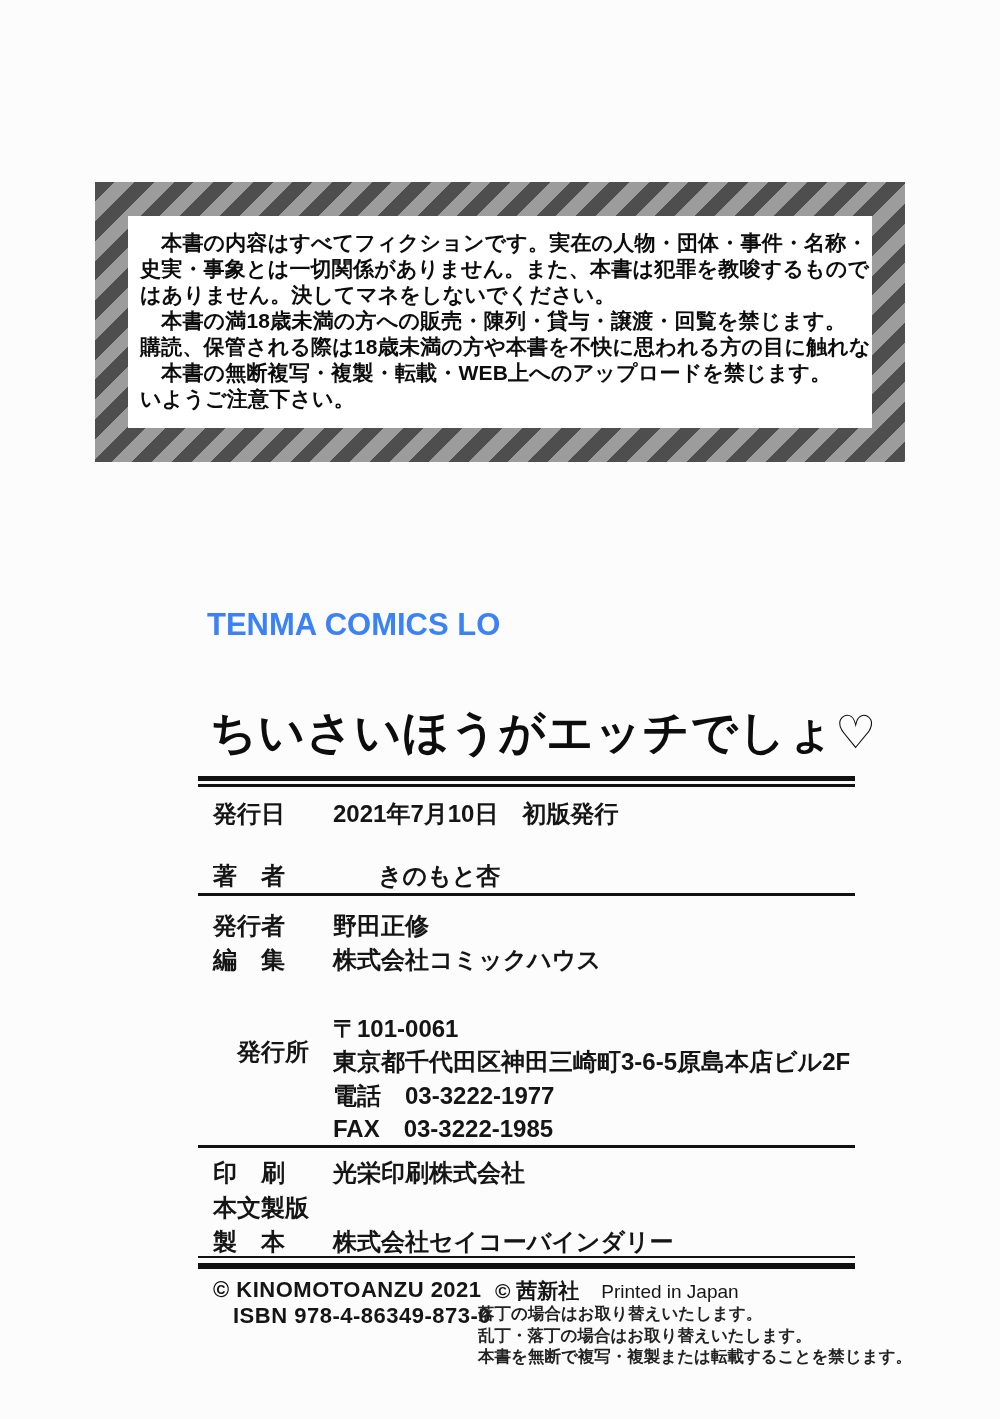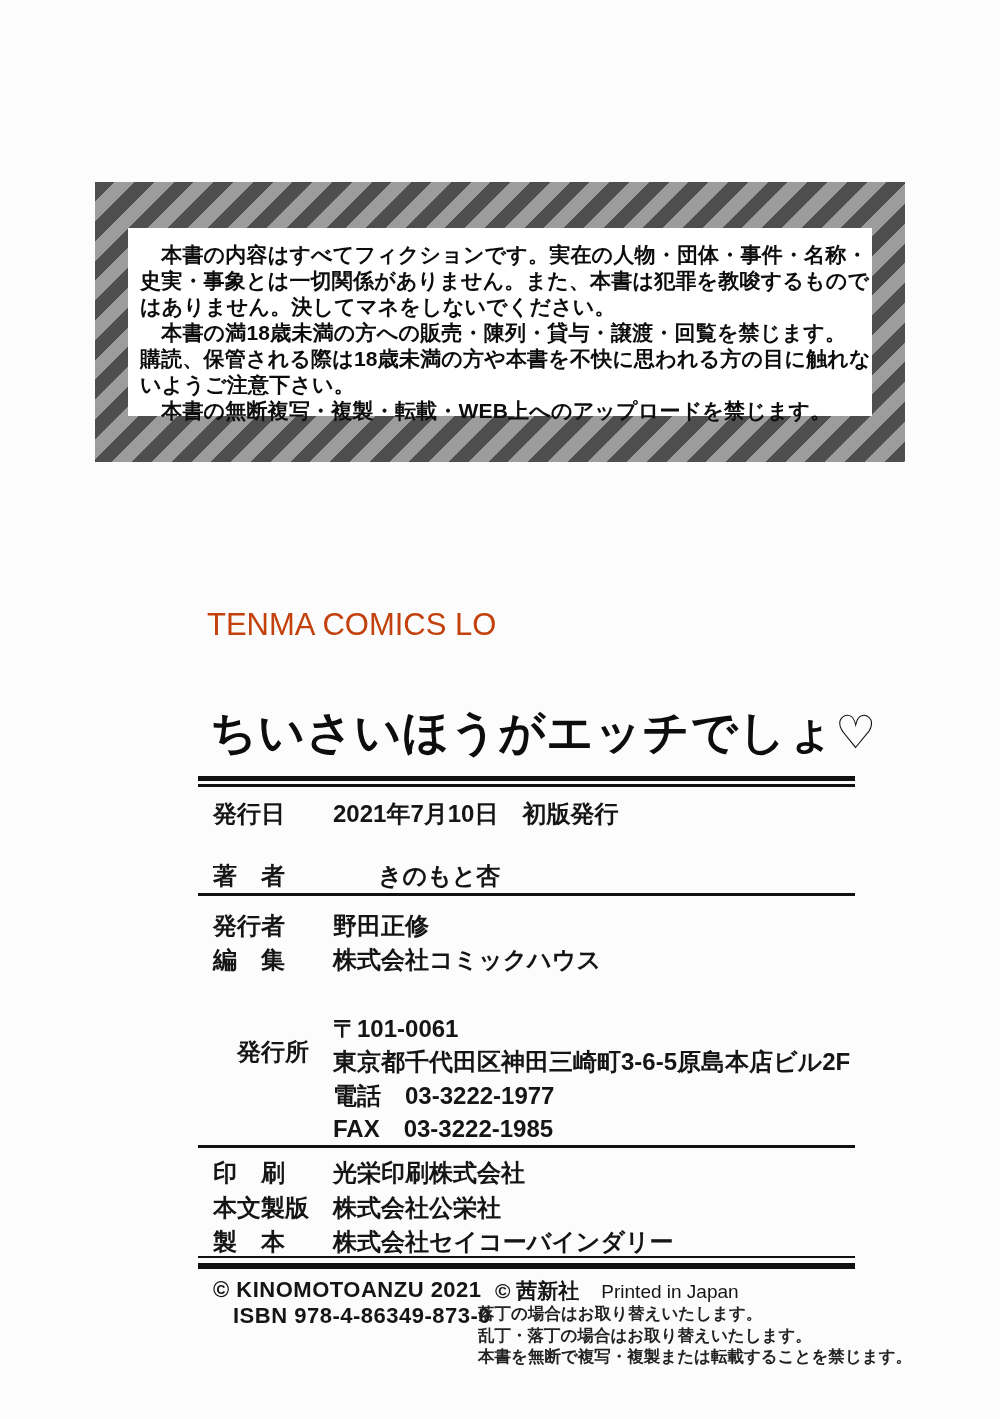--- a/index.html
+++ b/index.html
@@ -8,33 +8,33 @@
     background:#fcfcfc;color:#151515;
     font-family:"Liberation Sans","DejaVu Sans",sans-serif;
     -webkit-font-smoothing:antialiased;
   }
   .abs{position:absolute;}
 
   
   .hazard{
     left:95px;top:182px;width:810px;height:280px;
     background:repeating-linear-gradient(135deg,#4e4e4e 0 14px,#9c9c9c 14px 28px);
-    box-sizing:border-box;padding:46px 33px;
+    box-sizing:border-box;padding:34px 33px;
   }
   .hazard-inner{
     background:#ffffff;width:100%;height:100%;
     box-sizing:border-box;padding:14px 10px 0 12px;
   }
   .wline{
     font-size:21px;line-height:26px;font-weight:700;color:#0d0d0d;
     letter-spacing:0.2px;white-space:nowrap;
   }
 
   .tenma{
-    left:207px;top:607px;font-size:31px;font-weight:400;color:#c2410c;
+    left:207px;top:607px;font-size:31px;font-weight:700;color:#3b82f6;
     letter-spacing:0px;white-space:nowrap;
   }
 
   .book-title{
     left:210px;top:702px;font-size:46px;font-weight:800;color:#0d0d0d;
     letter-spacing:1px;white-space:nowrap;
   }
 
   .rule{left:198px;width:657px;background:#111;}
 
@@ -57,22 +57,22 @@
 
 <div>
 
   <div class="abs hazard">
     <div class="hazard-inner">
       <div class="wline">　本書の内容はすべてフィクションです。実在の人物・団体・事件・名称・</div>
       <div class="wline">史実・事象とは一切関係がありません。また、本書は犯罪を教唆するもので</div>
       <div class="wline">はありません。決してマネをしないでください。</div>
       <div class="wline">　本書の満18歳未満の方への販売・陳列・貸与・譲渡・回覧を禁じます。</div>
       <div class="wline">購読、保管される際は18歳未満の方や本書を不快に思われる方の目に触れな</div>
+      <div class="wline">　本書の無断複写・複製・転載・WEB上へのアップロードを禁じます。</div>
       <div class="wline">いようご注意下さい。</div>
-      <div class="wline">　本書の無断複写・複製・転載・WEB上へのアップロードを禁じます。</div>
     </div>
   </div>
 
   <div class="abs tenma">TENMA COMICS LO</div>
 
   <div class="abs book-title">ちいさいほうがエッチでしょ♡</div>
   <div class="abs rule" style="top:776px;height:5px;"></div>
   <div class="abs rule" style="top:784px;height:3px;"></div>
 
   <div class="abs row" style="top:798px;justify-content:center;">
@@ -113,21 +113,20 @@
     <span class="val">FAX　03-3222-1985</span>
   </div>
   <div class="abs rule" style="top:1145px;height:3px;"></div>
 
   <div class="abs row" style="top:1157px;">
     <span class="lbl">印　刷</span>
     <span class="val">光栄印刷株式会社</span>
   </div>
   <div class="abs row" style="top:1192px;">
     <span class="lbl">本文製版</span>
-    <span class="val">株式会社公栄社</span>
   </div>
   <div class="abs row" style="top:1226px;">
     <span class="lbl">製　本</span>
     <span class="val">株式会社セイコーバインダリー</span>
   </div>
   <div class="abs rule" style="top:1256px;height:2px;"></div>
   <div class="abs rule" style="top:1263px;height:6px;"></div>
 
   <div class="abs foot-left-1">© KINOMOTOANZU 2021</div>
   <div class="abs foot-left-2">ISBN 978-4-86349-873-0</div>

